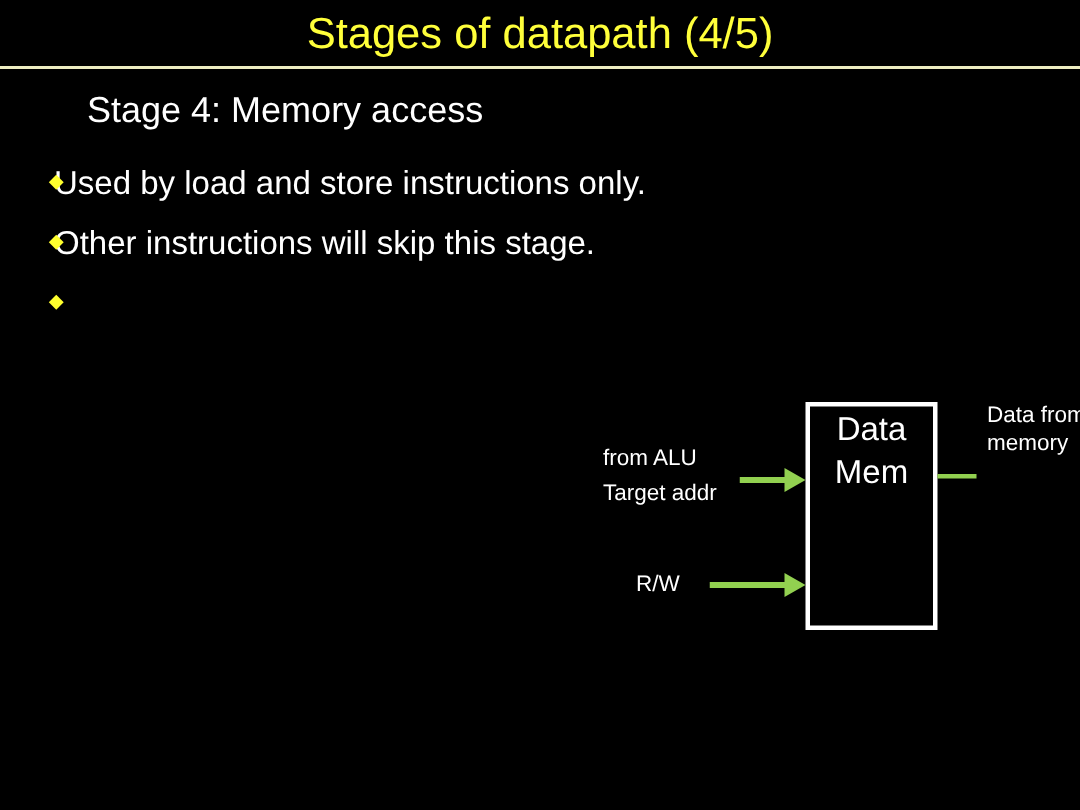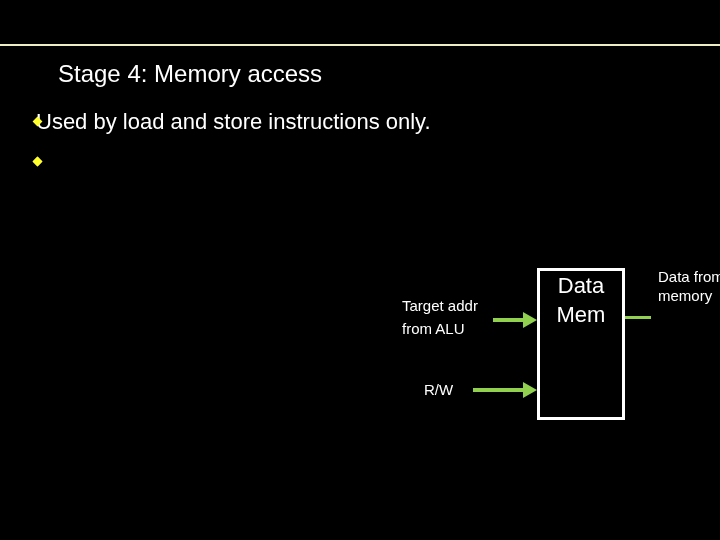--- a/index.html
+++ b/index.html
@@ -88,40 +88,42 @@
     left:625px;top:316px;
     width:26px;height:3px;
     background:var(--arrow-green,#92d050);
   }
 </style>
 </head>
 <body>
 
 <div class="slide">
 
+  <div class="slide-title">Stages of datapath (4/5)</div>
   <div class="title-rule"></div>
 
   <div class="section-heading">Stage 4: Memory access</div>
 
   <ul class="bullet-list">
     <li class="bullet-item">
       <span class="bullet-marker"></span>
       <span>Used by load and store instructions only.</span>
     </li>
     <li class="bullet-item">
       <span class="bullet-marker"></span>
+      <span>Other instructions will skip this stage.</span>
     </li>
     <li class="bullet-item">
       <span class="bullet-marker"></span>
     </li>
   </ul>
 
   <div class="diagram-label label-input1">
+    <div>from ALU</div>
     <div>Target addr</div>
-    <div>from ALU</div>
   </div>
 
   <svg class="arrow-svg arrow-input1" width="44" height="16" viewBox="0 0 44 16">
     <line x1="0" y1="8" x2="32" y2="8"></line>
     <polygon points="30,0 44,8 30,16"></polygon>
   </svg>
 
   <div class="diagram-label label-input2">R/W</div>
 
   <svg class="arrow-svg arrow-input2" width="64" height="16" viewBox="0 0 64 16">

